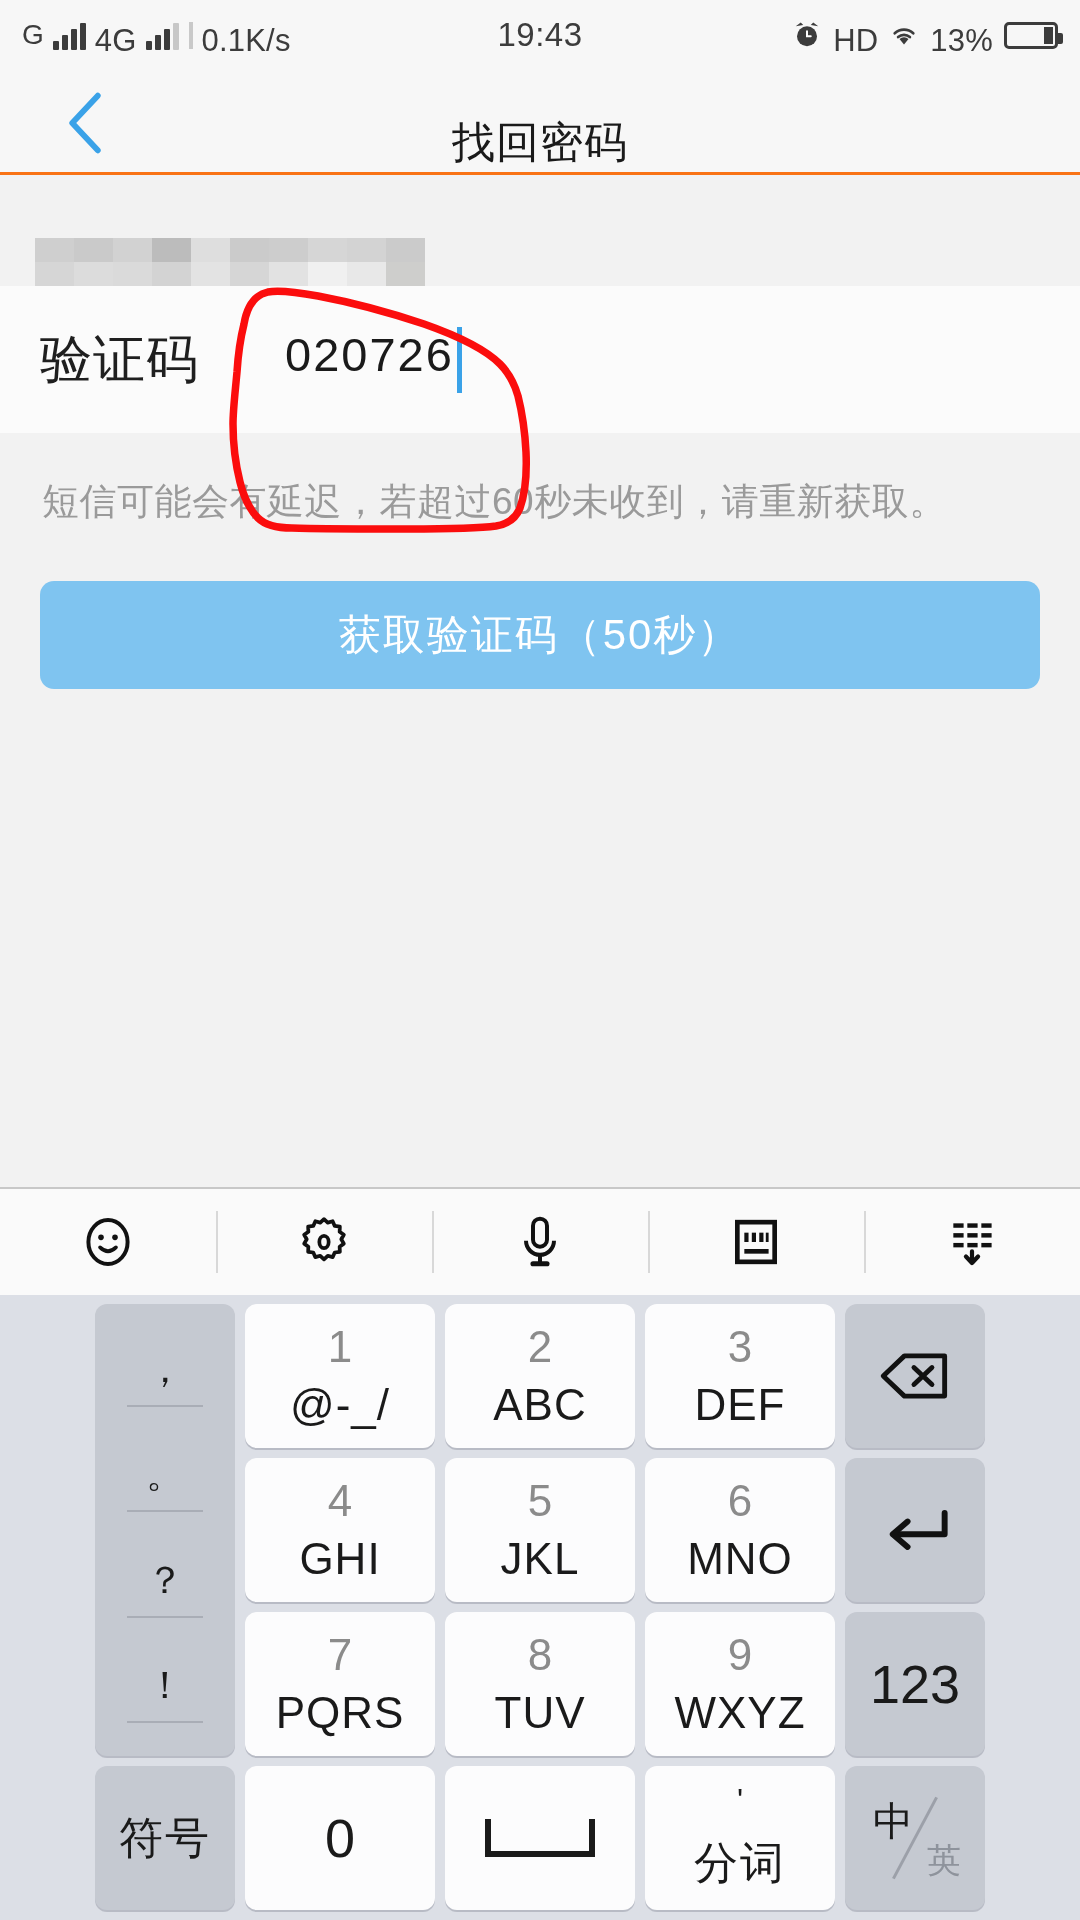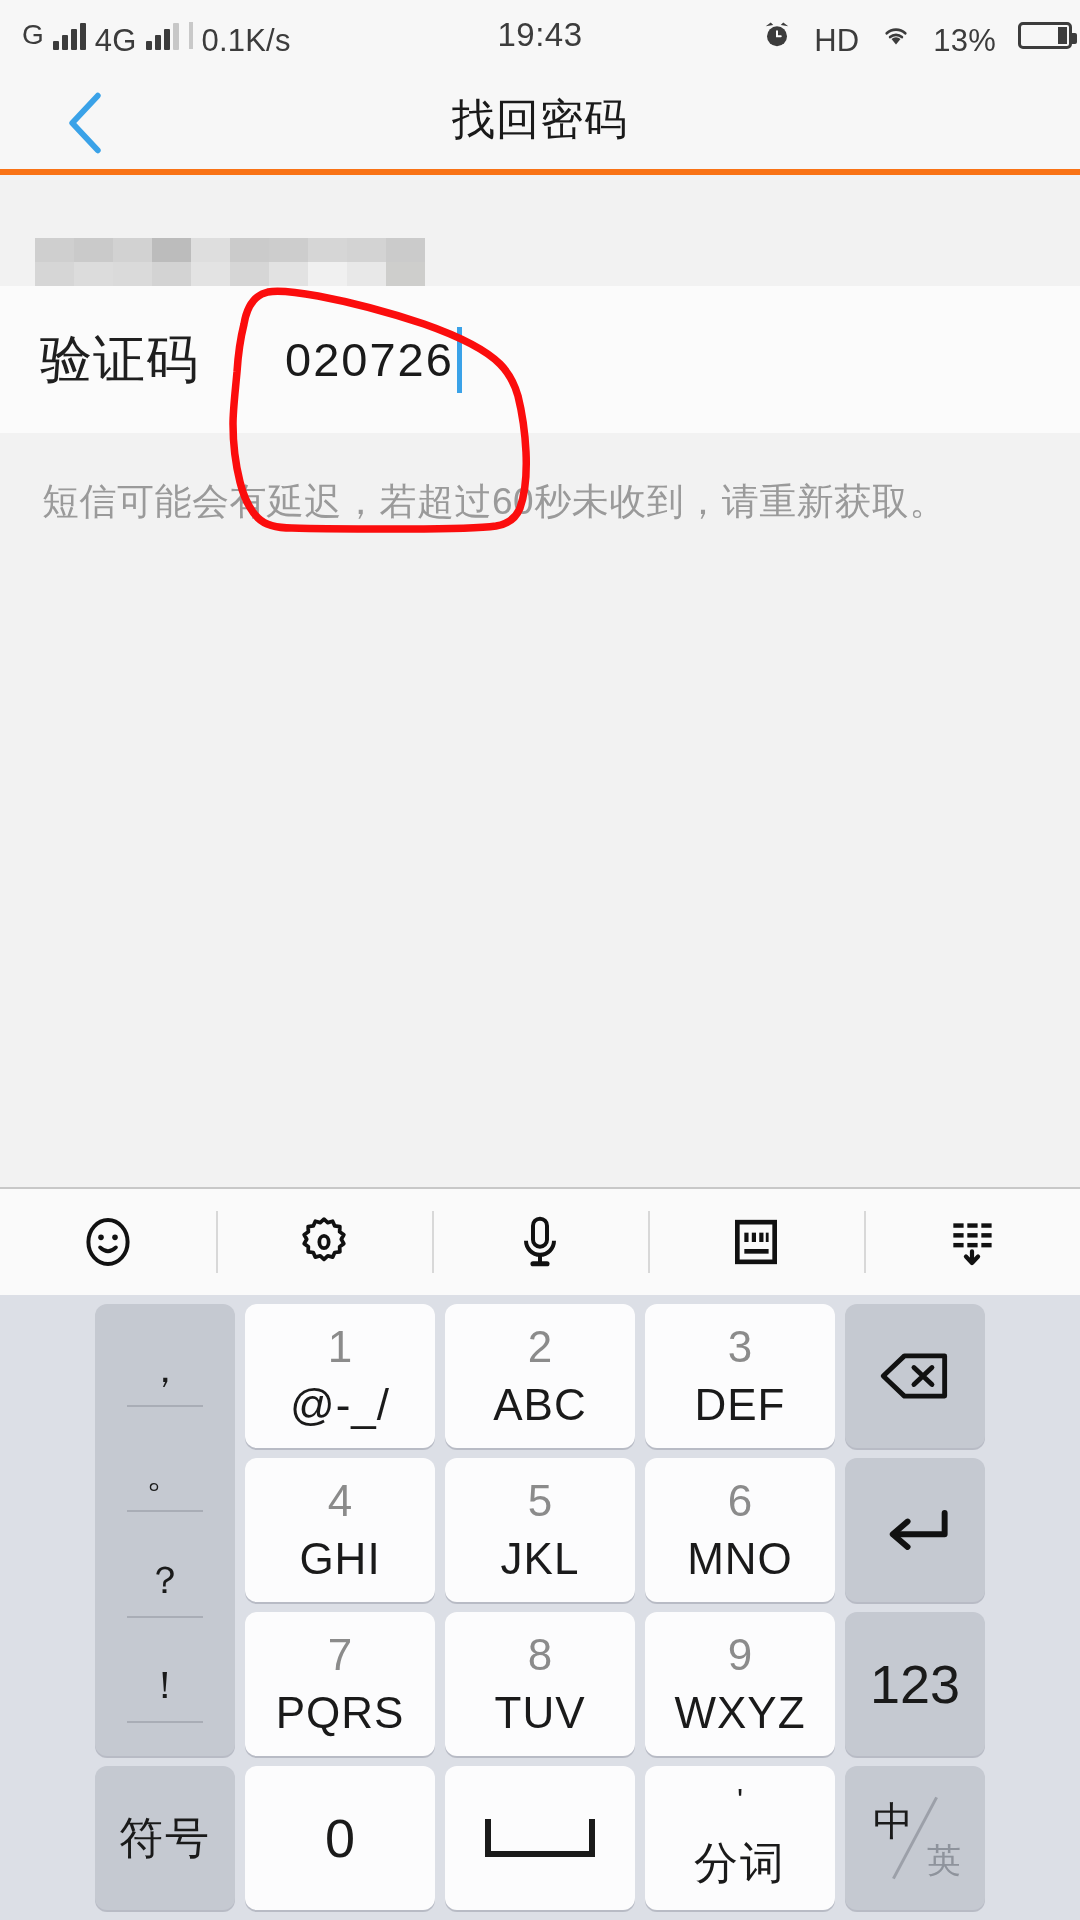--- a/index.html
+++ b/index.html
@@ -14,21 +14,21 @@
 
   
   .statusbar{
     height:70px; width:100%;
     background:#f7f7f7;
     display:flex; align-items:center;
     padding:0 22px;
     position:relative;
   }
   .sb-left{ display:flex; align-items:center; gap:9px; }
-  .sb-right{ display:flex; align-items:center; gap:22px; position:absolute; right:8px; top:0; height:70px; }
+  .sb-right{ display:flex; align-items:center; gap:11px; position:absolute; right:22px; top:0; height:70px; }
   .sb-text{ font-size:31px; color:#3c3c3c; letter-spacing:0.2px;margin-top:12px; }
   .sb-gletter{ font-size:28px; color:#3c3c3c; }
   .sb-clock{
     position:absolute; left:0; right:0; top:0; height:70px;
     display:flex; align-items:center; justify-content:center;
     font-size:33px; color:#3c3c3c; letter-spacing:0.5px;
   }
   .bars{ display:flex; align-items:flex-end; gap:3px; height:30px; }
   .bars i{ display:block; width:6px; background:#3c3c3c; border-radius:1px; }
   .bars i:nth-child(1){height:9px}
@@ -45,23 +45,23 @@
   .batt:after{
     content:""; position:absolute; right:-8px; top:8px; width:5px; height:11px;
     background:#3c3c3c; border-radius:0 2px 2px 0;
   }
   .batt i{ position:absolute; right:2px; top:2px; bottom:2px; width:9px; background:#3c3c3c; }
 
   
   .navbar{
     height:105px; width:100%;
     background:#f7f7f7;
-    display:flex; align-items:center; justify-content:center;
-    position:relative;
-    border-bottom:6px solid #f97316;
+    display:flex; align-items:flex-end; justify-content:center;
+    position:relative;
+    border-bottom:3px solid #f97316;
   }
   .nav-title{ font-size:43px; color:#1a1a1a; font-weight:500; letter-spacing:1px; }
   .nav-back{
     position:absolute; left:30px; top:0; height:105px; width:110px;
     display:flex; align-items:center; justify-content:center;
   }
   .nav-back svg{ width:40px; height:62px; }
   .nav-next{
     position:absolute; right:36px; top:0; height:105px;
     display:flex; align-items:center;
@@ -87,21 +87,21 @@
 
   .row-code{
     height:147px; width:100%;
     background:#fbfbfb;
     display:flex; align-items:center;
     padding:0 40px;
     position:relative;
   }
   .code-label{ font-size:52px; color:#1f1f1f; letter-spacing:1px; width:205px; flex:none; }
   .code-input{
-    flex:1; display:flex; align-items:center;
+    flex:1; display:flex; 
     font-size:47px; color:#1a1a1a; letter-spacing:2px;
     padding-left:40px;
   }
   .caret{
     display:inline-block; width:5px; height:66px; background:#3aa2e8;
     margin-left:3px; vertical-align:middle;
   }
 
   .hint{
     padding:42px 42px 0 42px;
@@ -297,20 +297,23 @@
   <div class="row-code">
     <div class="code-label">验证码</div>
     <div class="code-input">
       <span>020726</span>
       <span class="caret"></span>
     </div>
   </div>
 
   <div class="hint">短信可能会有延迟，若超过60秒未收到，请重新获取。</div>
 
+  <div class="btn-wrap">
+    <button class="btn-code" style="background:#7fc4f0">获取验证码（50秒）</button>
+  </div>
 </div>
 
 <svg class="annot" viewBox="0 0 1080 1920">
   <path d="M262,294 C250,300 246,312 244,324 C240,340 238,356 237,372
            C235,394 233,410 233,424 C233,444 236,466 240,482
            C244,498 250,510 258,518 C266,526 278,528 292,528
            C318,529 360,529 408,529 C450,529 482,528 496,526
            C508,524 516,518 520,508 C525,494 527,474 526,452
            C525,432 522,412 518,396 C514,382 508,372 500,364
            C486,350 458,336 424,324 C388,312 350,302 318,296

